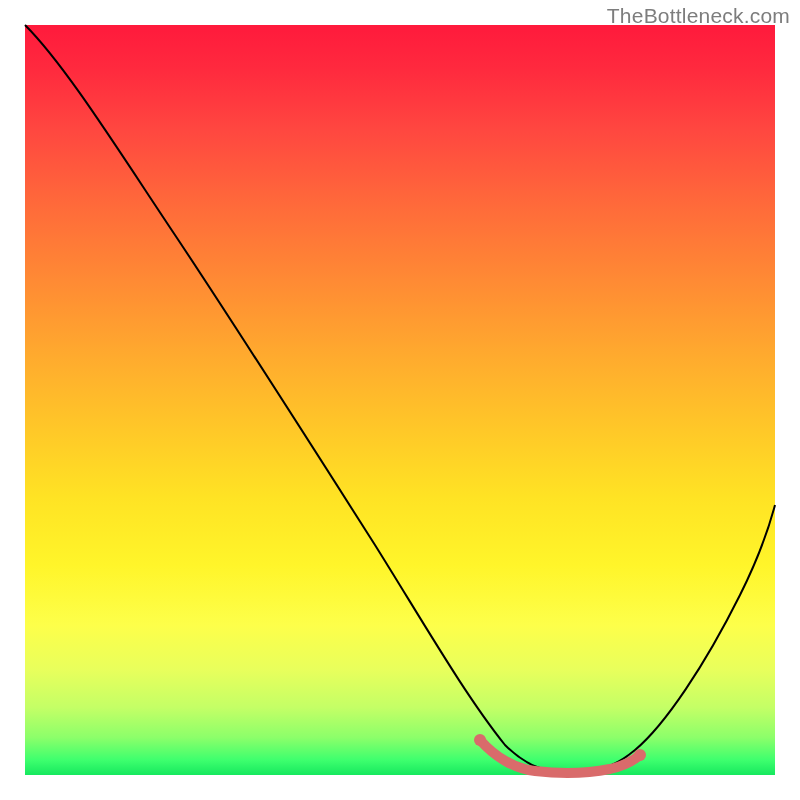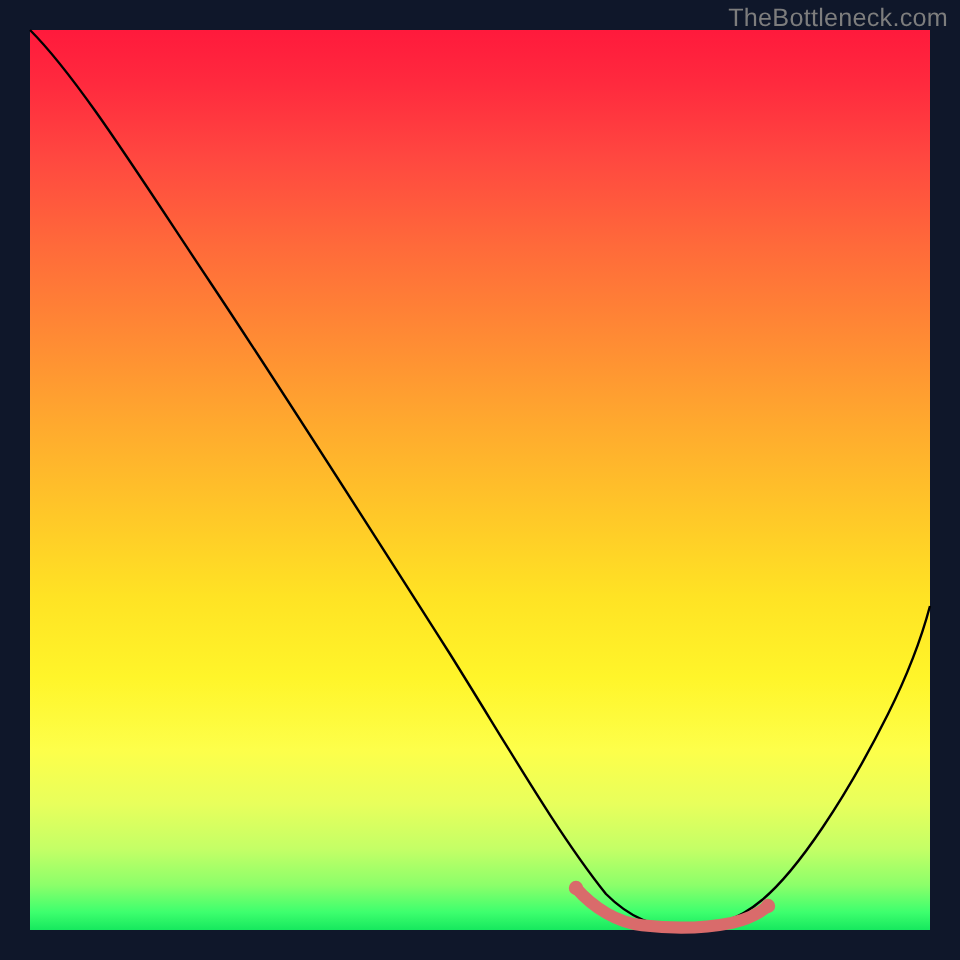--- a/index.html
+++ b/index.html
@@ -8,21 +8,21 @@
     width: 800px;
     height: 800px;
     background: #000;
     overflow: hidden;
     font-family: Arial, Helvetica, sans-serif;
   }
   .frame {
     position: relative;
     width: 800px;
     height: 800px;
-    background: #0f172a;
+    background: #ffffff;
   }
   .plot-area {
     position: absolute;
     left: 25px;
     top: 25px;
     width: 750px;
     height: 750px;
     
     background: linear-gradient(to bottom,
       #ff1a3c 0%,

